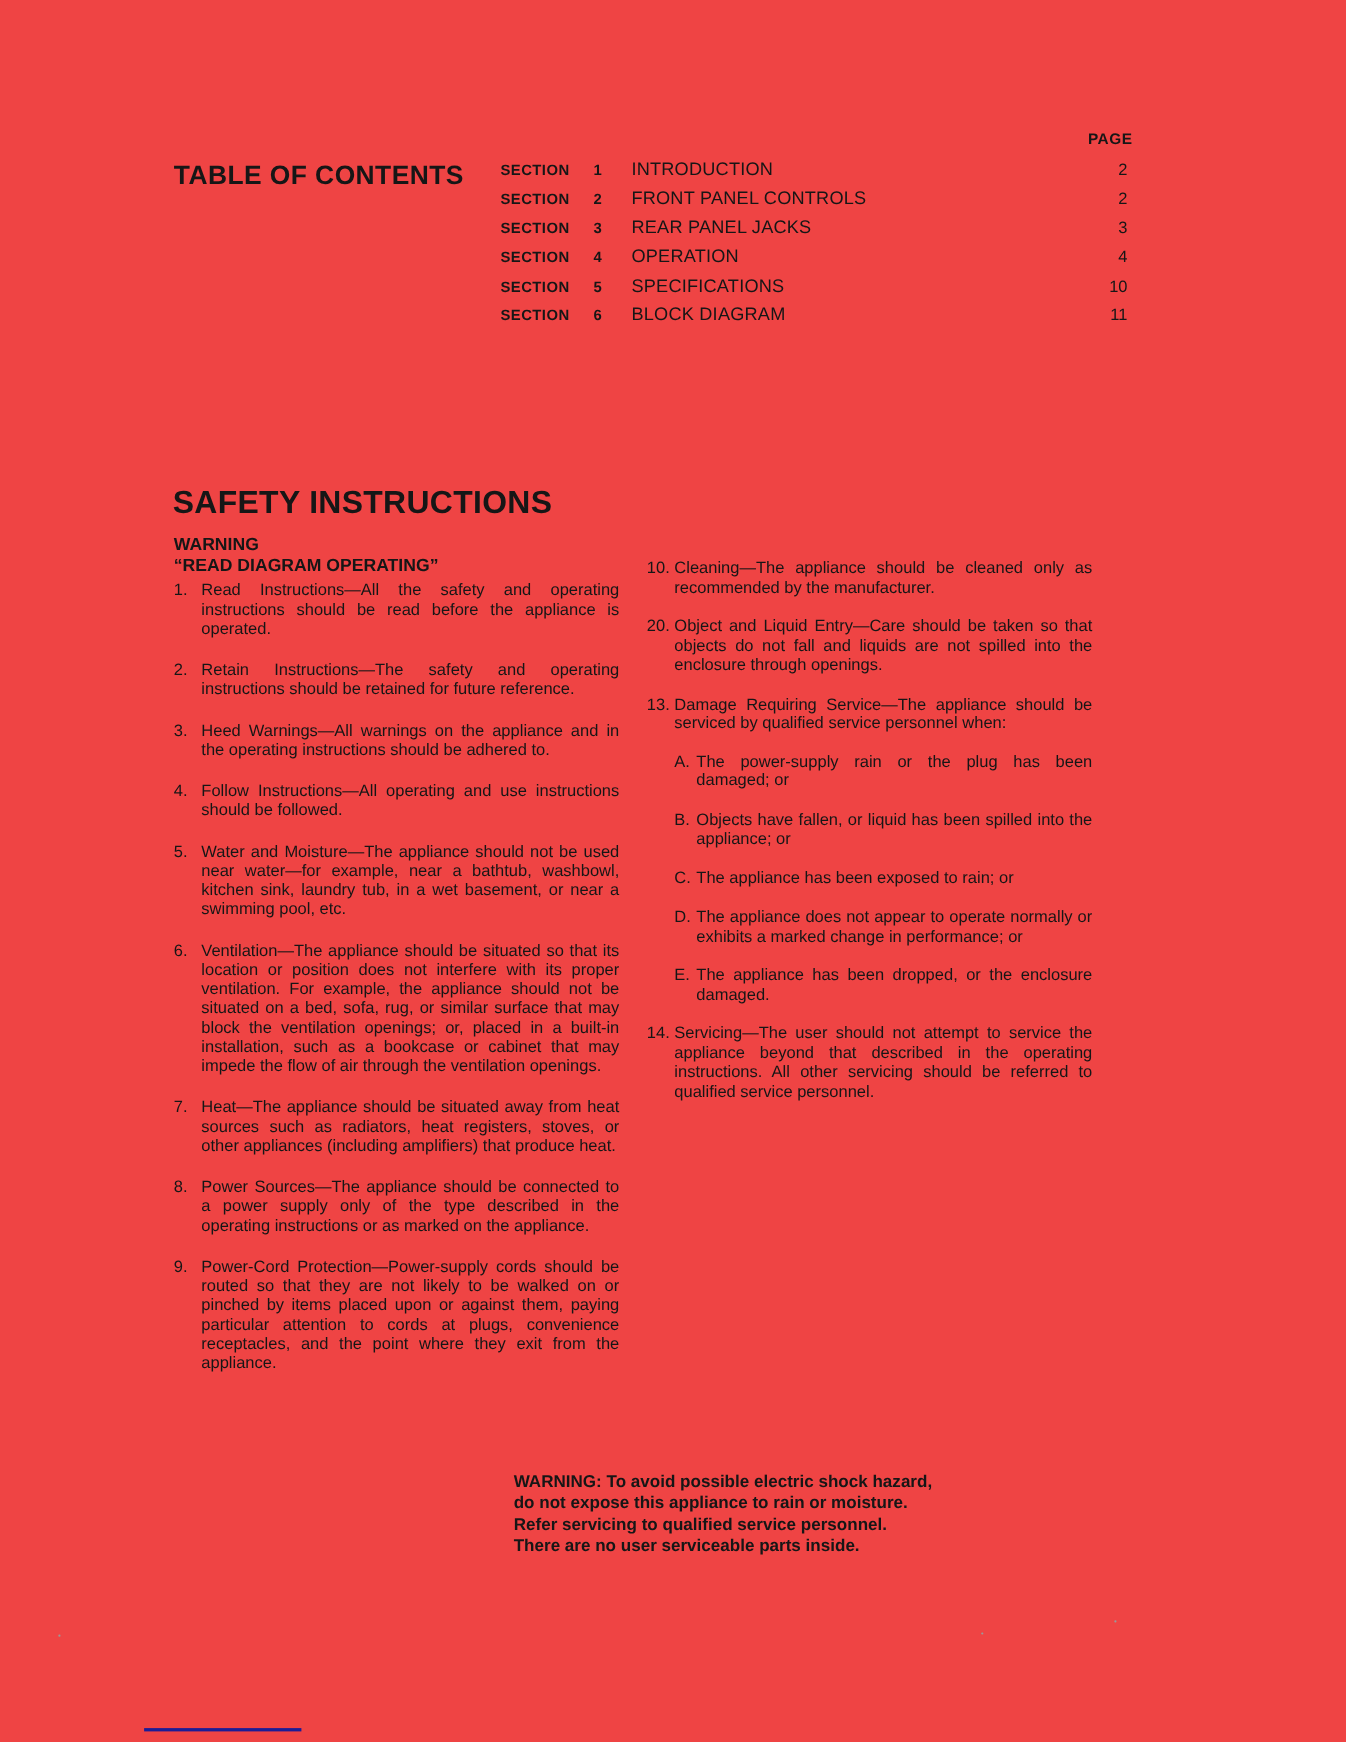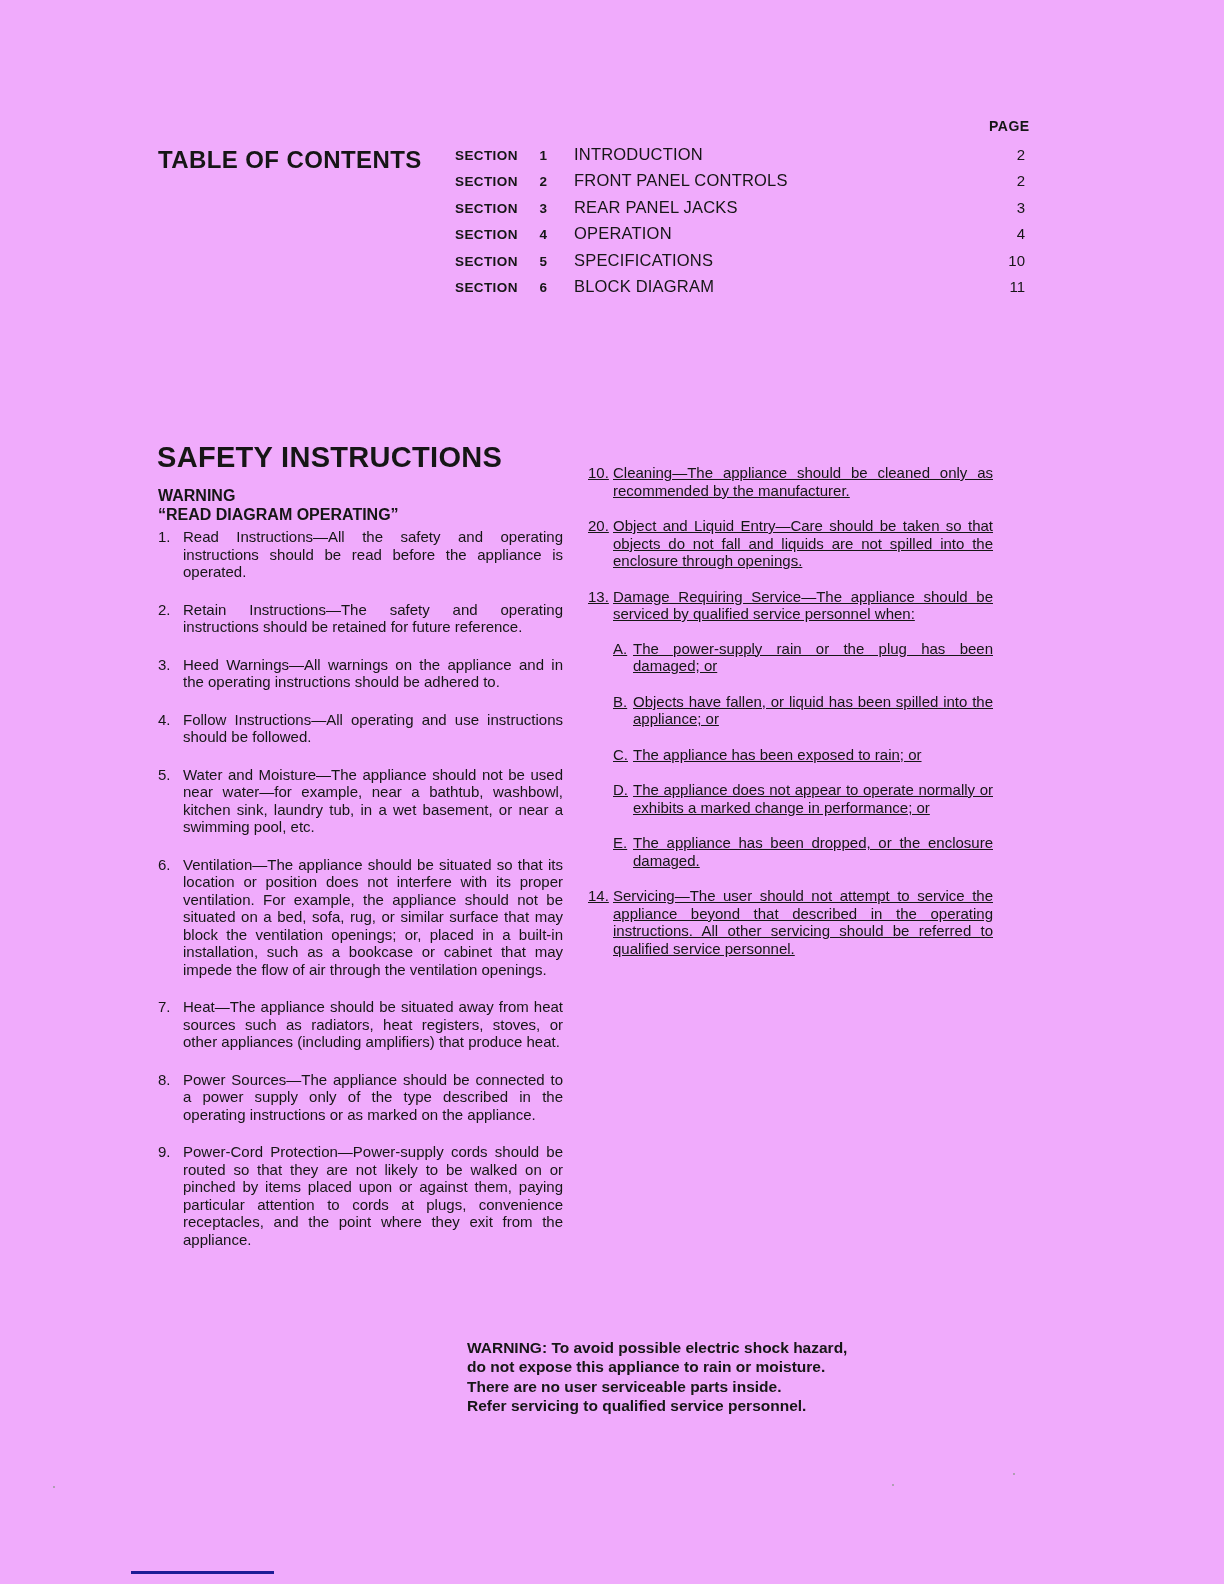--- a/index.html
+++ b/index.html
@@ -1,20 +1,20 @@
 <!DOCTYPE html>
 <html><head>
 <meta charset="utf-8">
 <style>
   html,body { margin:0; padding:0; background:#e8e8e8; }
   .page {
     position:relative;
     width:1224px; height:1584px;
     margin:0 auto;
-    background:#f0abfc;
+    background:#ef4444;
     font-family:"Liberation Sans", sans-serif;
     color:#161616;
     overflow:hidden;
   }
 
   
   .page-col-label {
     position:absolute; left:989px; top:118px;
     font-size:14px; font-weight:bold; letter-spacing:0.5px;
   }
@@ -32,21 +32,21 @@
   
   .safety-title {
     position:absolute; left:157px; top:441px; margin:0;
     font-size:29px; font-weight:bold; letter-spacing:0.3px;
   }
   .col {
     position:absolute; width:405px;
     font-size:15px; line-height:17.5px; text-align:justify;
   }
   .col-left  { left:158px; top:486px; }
-  .col-right { left:588px; top:464px;text-decoration:underline; }
+  .col-right { left:588px; top:508px; }
   .warn-label { font-weight:bold; font-size:16px; line-height:19px; text-align:left; }
   .warn-sub   { font-weight:bold; font-size:16px; line-height:19px; margin-bottom:4px; text-align:left; }
   .item { display:flex; margin-bottom:20px; }
   .col-right .item { margin-bottom:18px; }
   .item-num { width:25px; flex:none; }
   .item-text { flex:1; }
   .subitems { margin-top:17px; }
   .subitem { display:flex; margin-bottom:18px; }
   .subitem:last-child { margin-bottom:0; }
   .subitem-letter { width:20px; flex:none; }
@@ -198,22 +198,22 @@
     </div>
     <div class="item">
       <span class="item-num">14.</span>
       <div class="item-text">Servicing—The user should not attempt to service the appliance beyond that described in the operating instructions. All other servicing should be referred to qualified service personnel.</div>
     </div>
   </div>
 
   <div class="footer-warning">
     <div>WARNING: To avoid possible electric shock hazard,</div>
     <div>do not expose this appliance to rain or moisture.</div>
+    <div>Refer servicing to qualified service personnel.</div>
     <div>There are no user serviceable parts inside.</div>
-    <div>Refer servicing to qualified service personnel.</div>
   </div>
 
   <div class="blue-line"></div>
   <div class="speck speck-1"></div>
   <div class="speck speck-2"></div>
   <div class="speck speck-3"></div>
 
 </div>
 
 </body></html>

